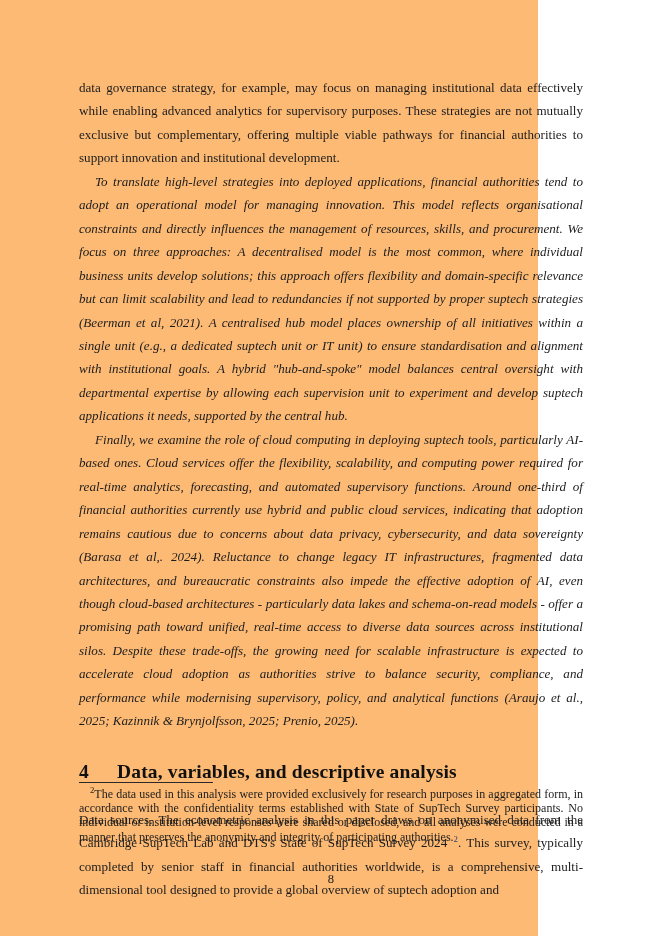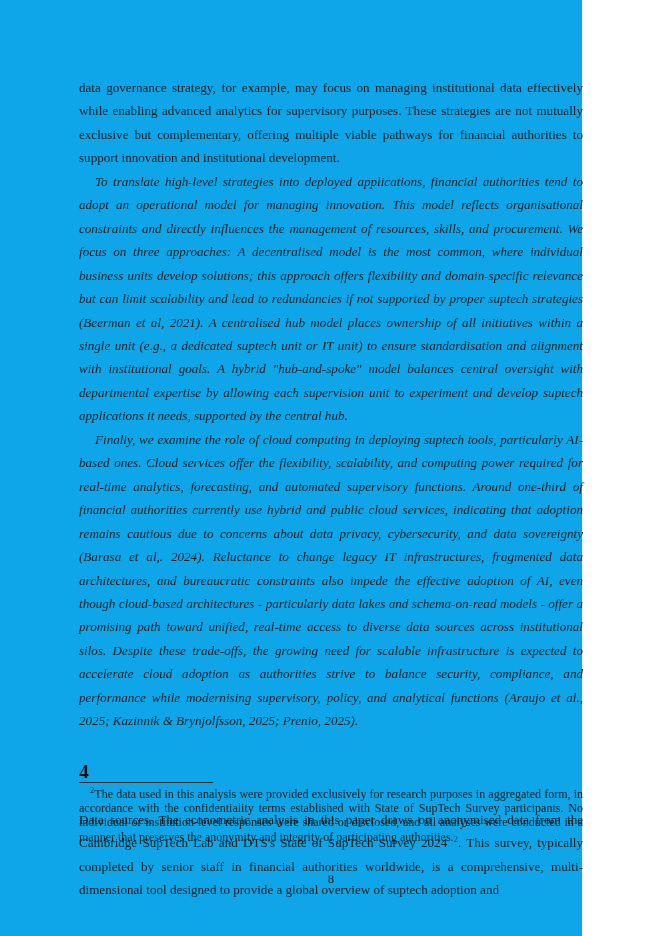--- a/index.html
+++ b/index.html
@@ -13,23 +13,23 @@
     position: relative;
     font-family: "Liberation Serif", "DejaVu Serif", serif;
     color: #1a1a1a;
     overflow: hidden;
   }
 
   .page {
     position: absolute;
     left: 0;
     top: 0;
-    width: 582px;
+    width: 538px;
     height: 936px;
-    background: #0ea5e9;
+    background: #fdba74;
   }
 
   .text-column {
     position: absolute;
     left: 79px;
     top: 76px;
     width: 504px;
   }
 
   p.body-par {
@@ -126,20 +126,21 @@
     <p class="body-par">data governance strategy, for example, may focus on managing institutional data effectively while enabling advanced analytics for supervisory purposes. These strategies are not mutually exclusive but complementary, offering multiple viable pathways for financial authorities to support innovation and institutional development.</p>
 
     <p class="body-par">To translate high-level strategies into deployed applications, financial authorities tend to adopt an operational model for managing innovation. This model reflects organisational constraints and directly influences the management of resources, skills, and procurement. We focus on three approaches: A decentralised model is the most common, where individual business units develop solutions; this approach offers flexibility and domain-specific relevance but can limit scalability and lead to redundancies if not supported by proper suptech strategies (Beerman et al, 2021). A centralised hub model places ownership of all initiatives within a single unit (e.g., a dedicated suptech unit or IT unit) to ensure standardisation and alignment with institutional goals. A hybrid "hub-and-spoke" model balances central oversight with departmental expertise by allowing each supervision unit to experiment and develop suptech applications it needs, supported by the central hub.</p>
 
     <p class="body-par">Finally, we examine the role of cloud computing in deploying suptech tools, particularly AI-based ones. Cloud services offer the flexibility, scalability, and computing power required for real-time analytics, forecasting, and automated supervisory functions. Around one-third of financial authorities currently use hybrid and public cloud services, indicating that adoption remains cautious due to concerns about data privacy, cybersecurity, and data sovereignty (Barasa et al,. 2024). Reluctance to change legacy IT infrastructures, fragmented data architectures, and bureaucratic constraints also impede the effective adoption of AI, even though cloud-based architectures - particularly data lakes and schema-on-read models - offer a promising path toward unified, real-time access to diverse data sources across institutional silos. Despite these trade-offs, the growing need for scalable infrastructure is expected to accelerate cloud adoption as authorities strive to balance security, compliance, and performance while modernising supervisory, policy, and analytical functions (Araujo et al., 2025; Kazinnik &amp; Brynjolfsson, 2025; Prenio, 2025).</p>
 
     <div class="spacer-before-heading"></div>
 
     <h2 class="section-heading">
       <span class="sec-num">4</span>
+      <span class="sec-title">Data, variables, and descriptive analysis</span>
     </h2>
 
     <div class="spacer-after-heading"></div>
 
     <p class="body-par">
       <span class="lead-run">Data sources.</span><span> The econometric analysis in this paper draws on anonymised data from the Cambridge SupTech Lab and DTS's State of SupTech Survey 2024 </span><sup class="footnote-ref">2</sup><span>. This survey, typically completed by senior staff in financial authorities worldwide, is a comprehensive, multi-dimensional tool designed to provide a global overview of suptech adoption and</span>
     </p>
 
   </div>
 

